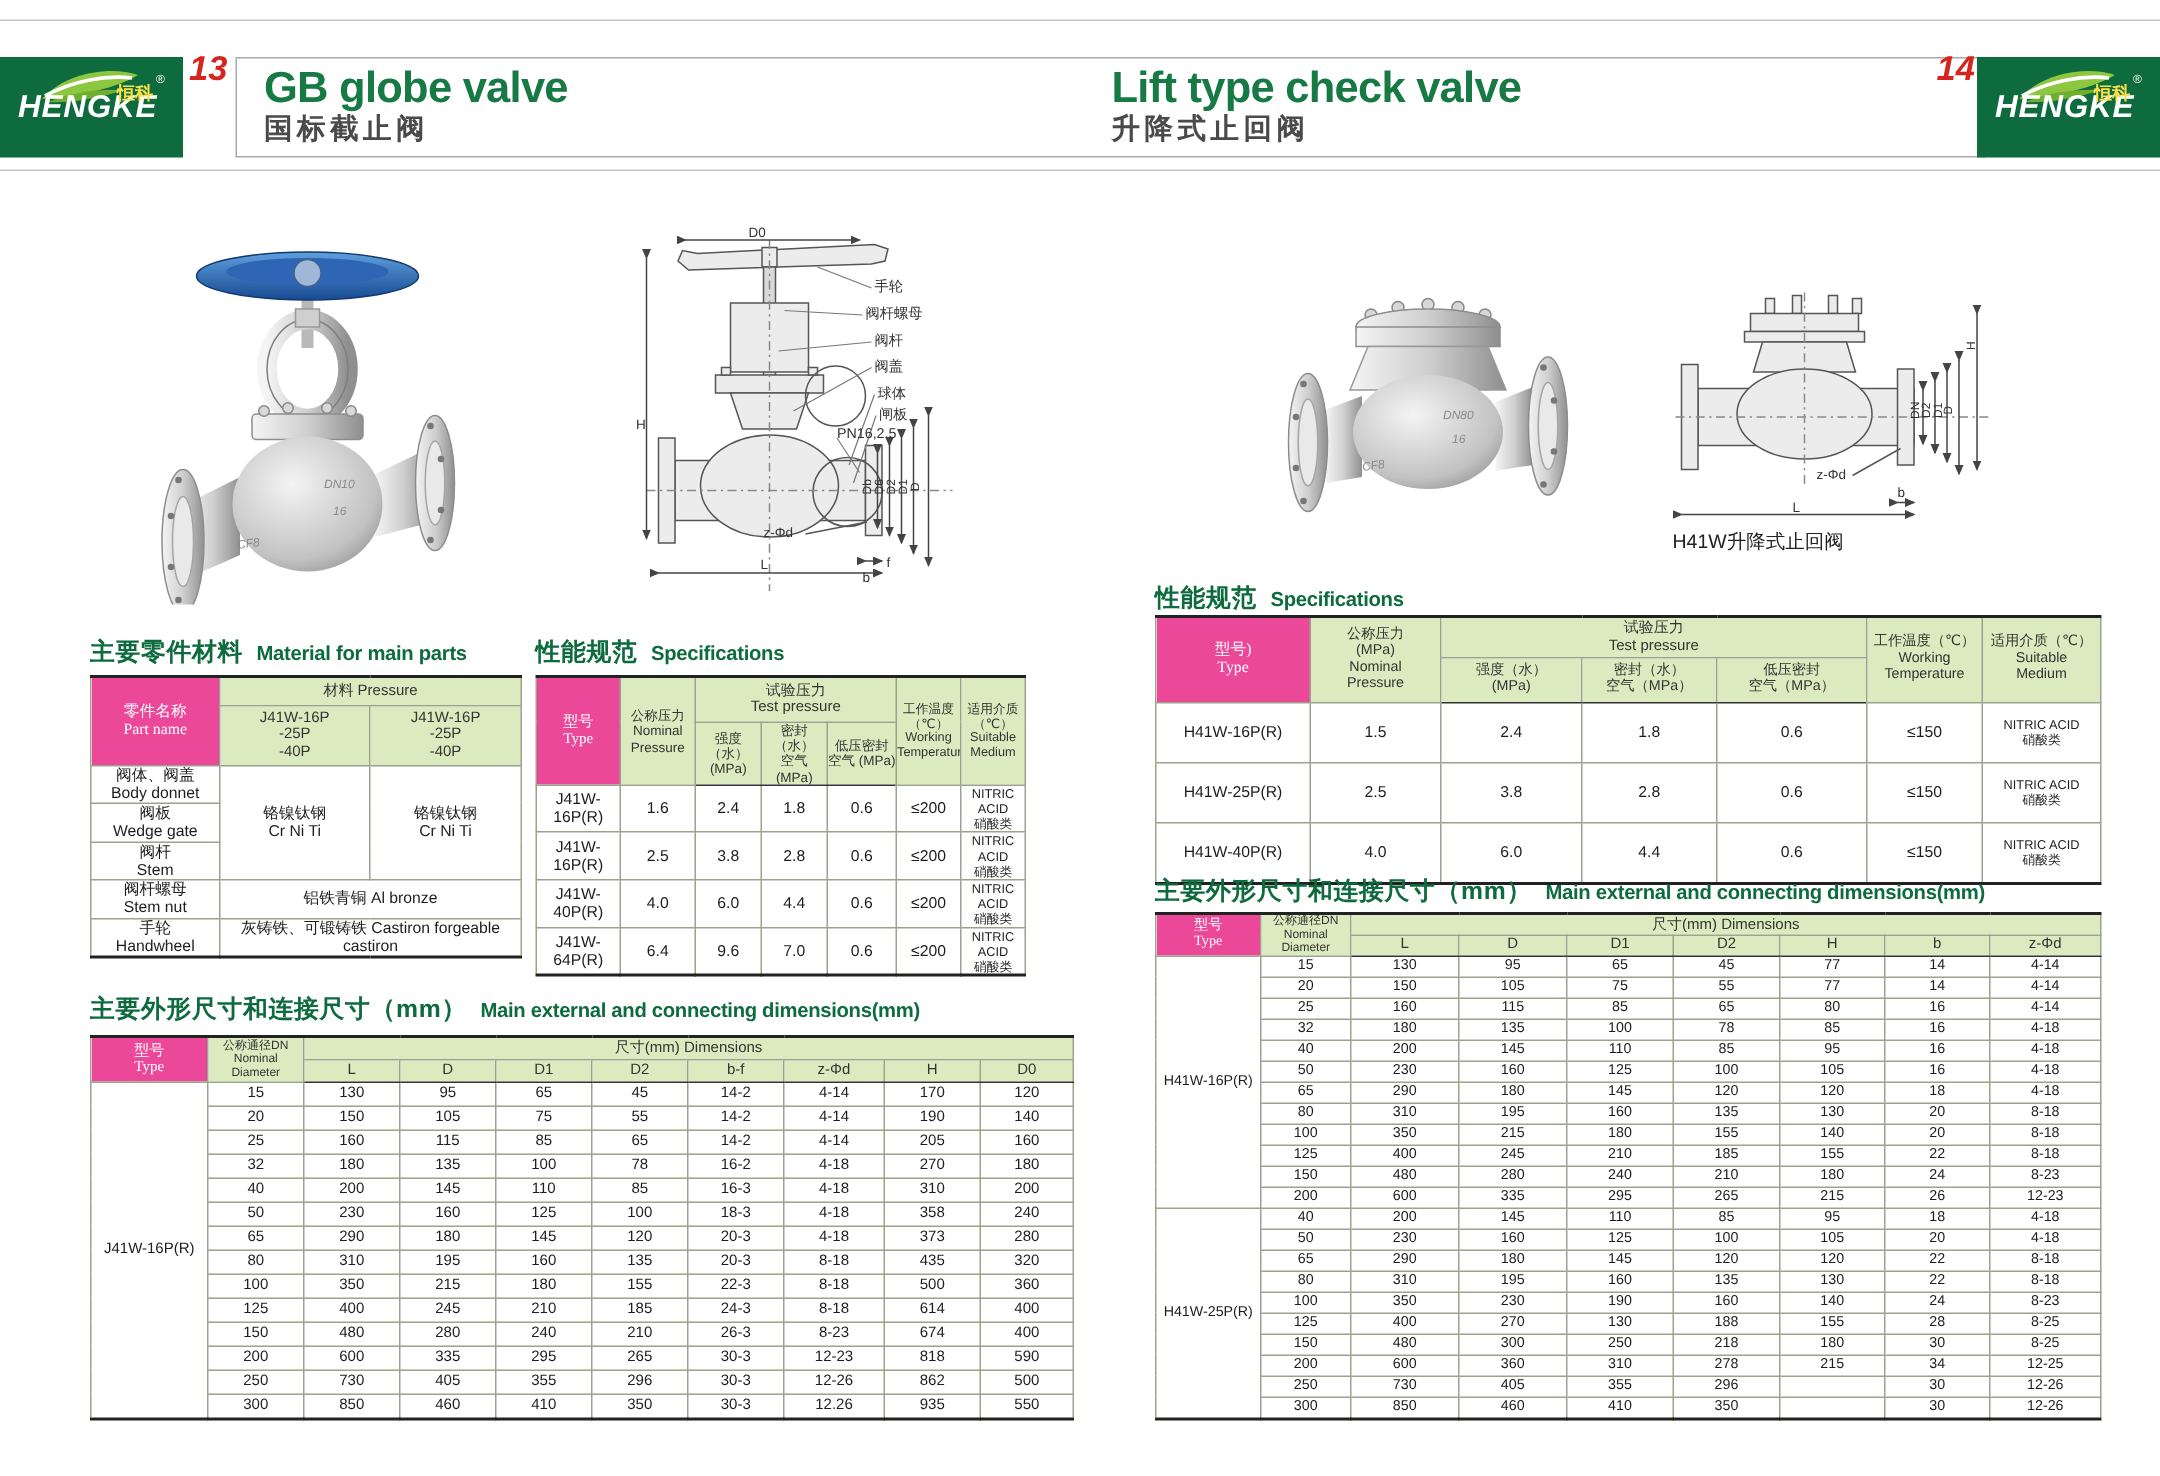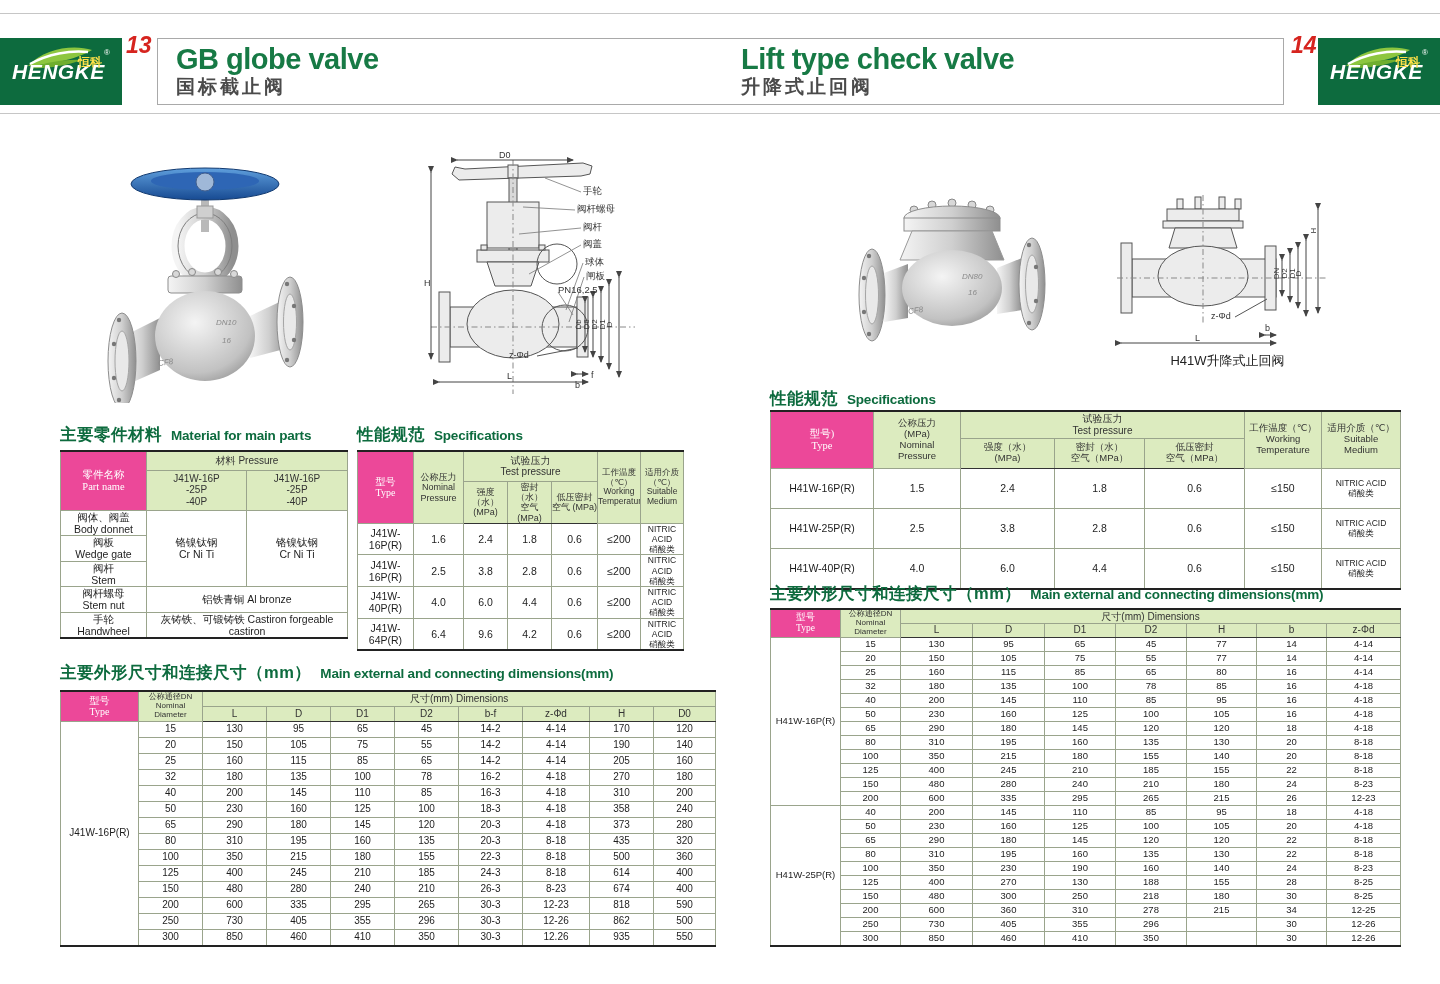--- a/index.html
+++ b/index.html
@@ -8,21 +8,21 @@
   .hrule{position:absolute;left:0;right:0;height:1px;background:#c6c6c6;}
   
   .logo-box{position:absolute;top:38px;width:122px;height:67px;background:#0d6b3e;}
   .logo-inner{position:relative;width:100%;height:100%;}
   .logo-en{position:absolute;left:12px;top:22px;color:#fff;font-style:italic;font-weight:bold;
            font-size:21px;letter-spacing:.5px;}
   .logo-cn{position:absolute;left:78px;top:16px;color:#fde047;font-size:12px;font-weight:bold;}
   .logo-reg{position:absolute;left:104px;top:10px;color:#fff;font-size:8px;}
   .logo-leaf{position:absolute;left:26px;top:6px;}
   .pagenum{position:absolute;top:32px;font-size:23px;font-weight:bold;font-style:italic;color:#d6241f;}
-  .title-strip{position:absolute;left:157px;top:38px;width:1125px;height:65px;border:1px solid #a9a9a9;background:#fff;}
+  .title-strip{position:absolute;left:157px;top:38px;width:1125px;height:65px;border:1px solid #a9a9a9;background:#fff;padding-left:40px;}
   .title-group{position:absolute;top:6px;}
   .title-en{font-size:29px;font-weight:bold;color:#177a45;letter-spacing:-.5px;line-height:1.02;}
   .title-cn{font-size:19px;font-weight:bold;color:#4a4a4a;letter-spacing:3px;line-height:1.25;}
   
   .sec-title{position:absolute;white-space:nowrap;}
   .sec-cn{font-size:16.5px;font-weight:bold;color:#0d6b3e;letter-spacing:.5px;}
   .sec-en{font-size:13.5px;font-weight:bold;color:#0d6b3e;margin-left:9px;letter-spacing:-.2px;}
   
   table{border-collapse:collapse;table-layout:fixed;position:absolute;background:#fff;
         border-top:2px solid #222;border-bottom:2px solid #222;}
@@ -37,21 +37,21 @@
   .spec td.med, .rspec td.med{font-size:8.5px;line-height:1.2;}
   .rspec td{height:39px;font-size:10.5px;}
   .dims td{height:15px;font-size:10px;}
   .rdims td{height:13px;font-size:9.5px;}
   .dims th.sm, .rdims th.sm{font-size:8px;line-height:1.1;}
   
   .fig{position:absolute;}
   .dim-label{position:absolute;font-size:9px;color:#333;white-space:nowrap;}
   .part-label{position:absolute;font-size:9.5px;color:#333;white-space:nowrap;}
   .rot{position:absolute;font-size:8px;color:#333;transform:rotate(-90deg);transform-origin:center;white-space:nowrap;}
-  .caption{position:absolute;font-size:13px;color:#222;text-align:center;}
+  .caption{position:absolute;font-size:13px;color:#222;text-align:left;}
   .mark{position:absolute;font-size:8px;color:#8a8a8a;font-style:italic;white-space:nowrap;}
 </style>
 </head>
 <body>
 
 <div id="page">
 
   <div class="hrule" style="top:13px"></div>
   <div class="hrule" style="top:113px"></div>
 
@@ -332,21 +332,21 @@
           <td>4.4</td>
           <td>0.6</td>
           <td>≤200</td>
           <td class="med">NITRIC ACID
 硝酸类</td>
         </tr>
         <tr>
           <td>J41W-64P(R)</td>
           <td>6.4</td>
           <td>9.6</td>
-          <td>4.2</td>
+          <td>7.0</td>
           <td>0.6</td>
           <td>≤200</td>
           <td class="med">NITRIC ACID
 硝酸类</td>
         </tr>
       </tbody>
   </table>
 
   <div class="sec-title" style="left:60px;top:662px">
     <span class="sec-cn">主要外形尺寸和连接尺寸（mm）</span><span class="sec-en">Main external and connecting dimensions(mm)</span>

